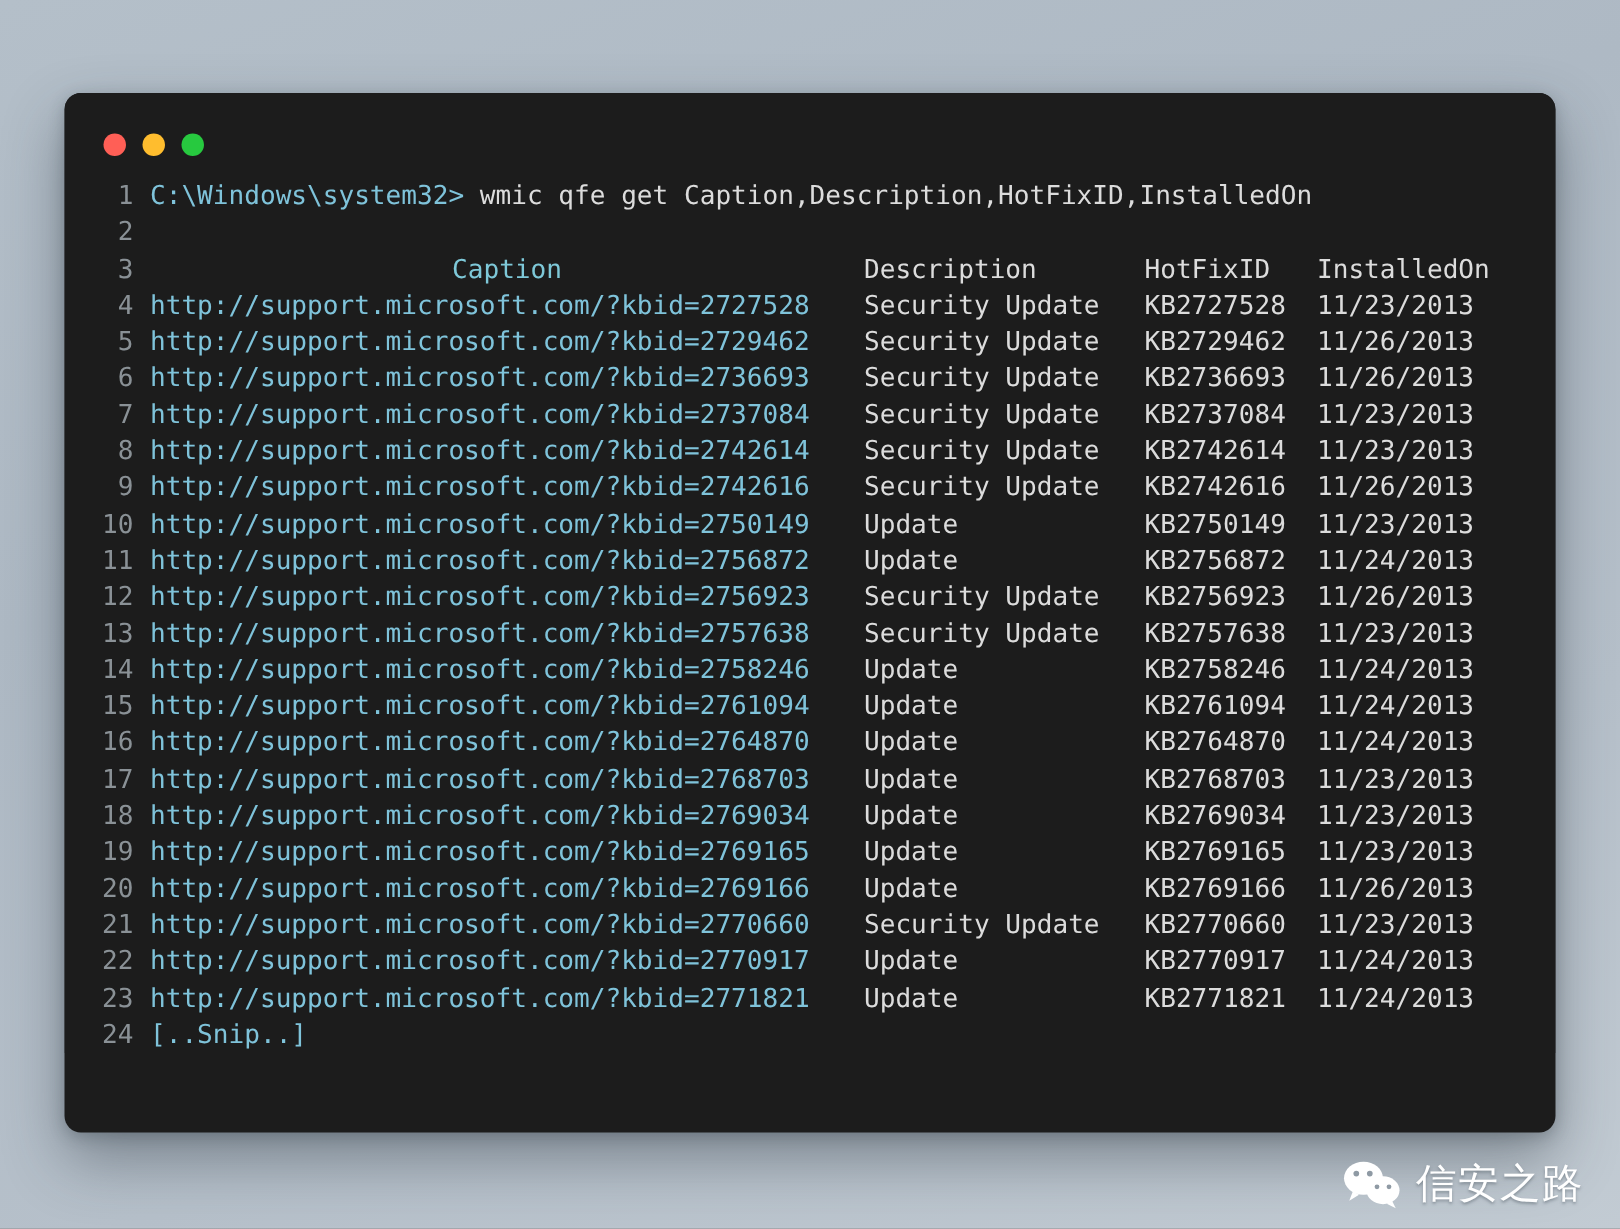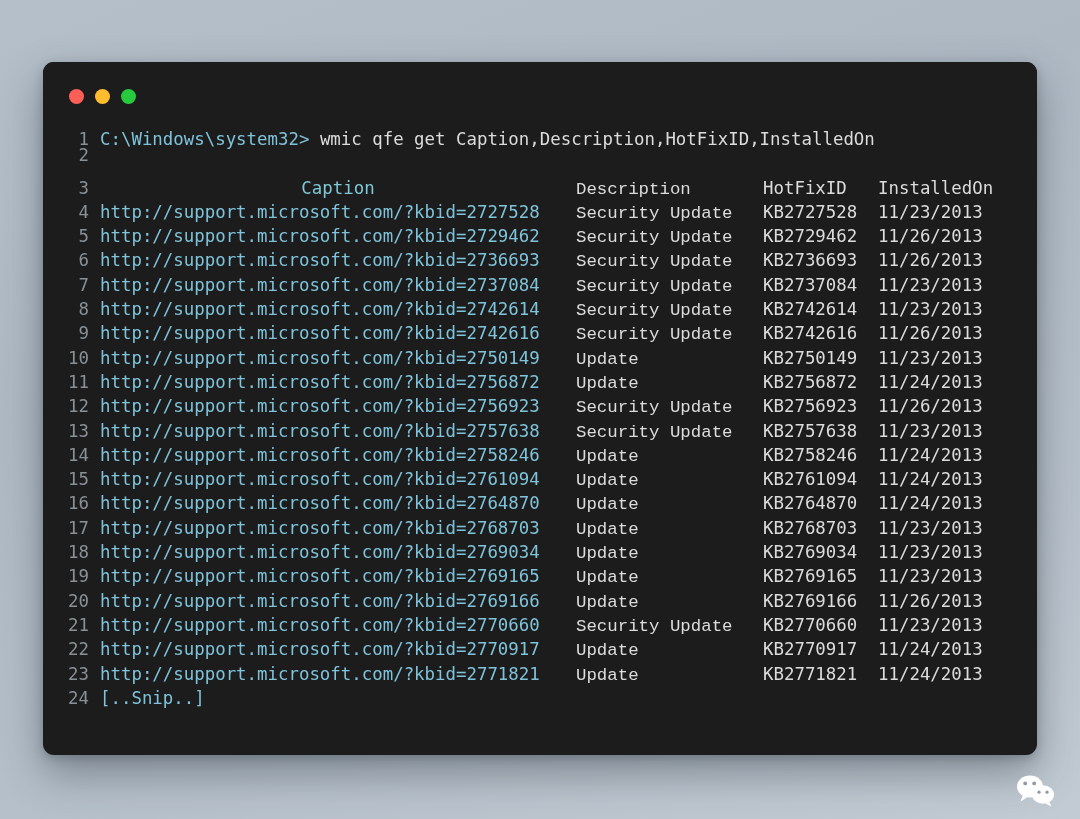--- a/index.html
+++ b/index.html
@@ -69,38 +69,36 @@
     min-width: 46px;
     text-align: right;
     color: #8a9196;
     padding-right: 11px;
     user-select: none;
   }
   .content {
     flex: 1;
     position: relative;
     white-space: pre;
-    margin-top: 8px;
   }
 
   
   .c-cyan   { color: #7fc3da; }
   .c-url    { color: #7fc3da; }
   .c-white  { color: #dcdcdc; }
   .c-head   { color: #7ec8d8; text-align: center; }
 
   
   .col-caption {
     display: inline-block;
     width: 476px;
   }
   .col-desc {
     display: inline-block;
     width: 187px;
-    font-family: Liberation Mono, monospace;
   }
   .col-hotfix {
     display: inline-block;
     width: 115px;
   }
   .col-date {
     display: inline-block;
   }
 
   
@@ -144,13 +142,14 @@
   <svg class="wechat-glyph" width="40" height="33" viewBox="0 0 40 33">
     <ellipse cx="14" cy="12.5" rx="13" ry="11" fill="#ffffff"></ellipse>
     <path d="M7 21 L4.5 27.5 L11 23.5 Z" fill="#ffffff"></path>
     <ellipse cx="9.2" cy="9.4" rx="1.9" ry="1.9" fill="#8f9aa4"></ellipse>
     <ellipse cx="18.2" cy="9.4" rx="1.9" ry="1.9" fill="#8f9aa4"></ellipse>
     <ellipse cx="27" cy="20.5" rx="11" ry="9.3" fill="#ffffff"></ellipse>
     <path d="M33 27.5 L35.5 32.5 L29.5 29.5 Z" fill="#ffffff"></path>
     <ellipse cx="23" cy="18.2" rx="1.6" ry="1.6" fill="#8f9aa4"></ellipse>
     <ellipse cx="31" cy="18.2" rx="1.6" ry="1.6" fill="#8f9aa4"></ellipse>
   </svg>
+  <span class="wm-text">信安之路</span>
 </div>
 
 </body></html>

